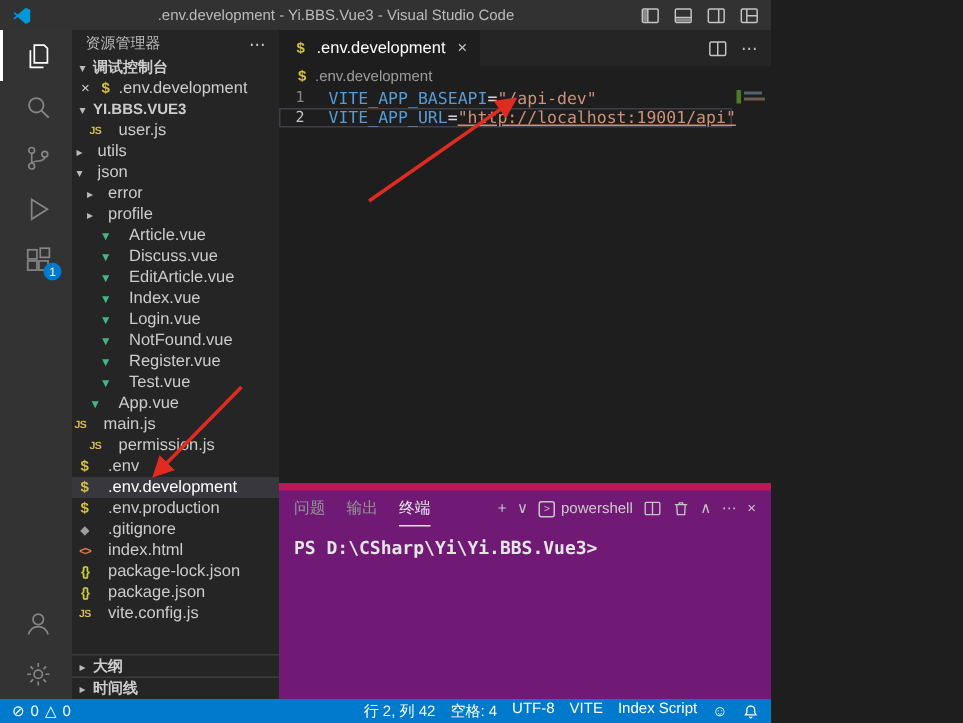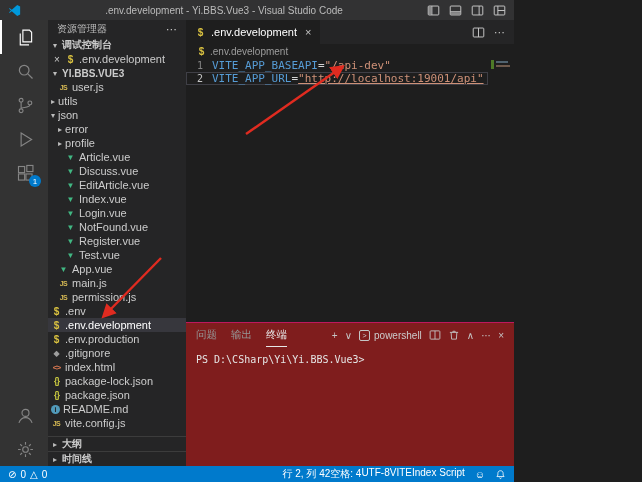--- a/index.html
+++ b/index.html
@@ -32,21 +32,21 @@
   .sb-title { height: 18px; display: flex; align-items: center; padding: 0 9px; font-size: 10px;
               color: #bbbbbb; flex: 0 0 auto; }
   .sb-title .more { margin-left: auto; color: #cccccc; font-size: 11px; }
   .sec-head { height: 14px; display: flex; align-items: center; gap: 2px; font-size: 10px;
               font-weight: bold; color: #cccccc; padding: 0 2px; flex: 0 0 auto; }
   .sec-head .chev { width: 10px; text-align: center; }
   .chev { font-size: 8px; color: #bbbbbb; flex: 0 0 auto; }
   .oe-item { height: 14px; display: flex; align-items: center; gap: 3px; padding-left: 4px; flex: 0 0 auto; }
   .oe-close { width: 10px; text-align: center; color: #cccccc; font-size: 10px; }
   .tree { flex: 1 1 auto; overflow: hidden; }
-  .trow { height: 14px; display: flex; align-items: center; gap: 3px; white-space: nowrap; }
+  .trow { height: 14px; display: flex; align-items: center; gap: 10px; white-space: nowrap; }
   .trow.sel { background: #37373d; color: #ffffff; }
   .tlabel { font-size: 11px; overflow: hidden; text-overflow: ellipsis; }
   .fi { display: inline-flex; width: 11px; justify-content: center; align-items: center;
         font-weight: bold; flex: 0 0 auto; font-size: 9px; }
   .fi-js   { color: #d7ba54; font-size: 7px; letter-spacing: -0.5px; }
   .fi-vue  { color: #41b883; font-size: 8px; }
   .fi-env  { color: #d8c040; font-size: 10px; }
   .fi-json { color: #cbcb41; font-size: 9px; letter-spacing: -1px; }
   .fi-html { color: #e07b53; font-size: 8px; letter-spacing: -1px; }
   .fi-git  { color: #9e9e9e; font-size: 8px; }
@@ -65,51 +65,51 @@
   .breadcrumb { height: 14px; display: flex; align-items: center; gap: 4px; padding: 0 11px;
                 font-size: 10px; color: #9d9d9d; flex: 0 0 auto; }
   .breadcrumb .fi { width: 9px; }
 
   .code { flex: 1 1 auto; position: relative; font-family: "DejaVu Sans Mono", "Liberation Mono", monospace;
           font-size: 11px; min-height: 0; padding-top: 1px; }
   .cline { display: flex; height: 13px; line-height: 13px; align-items: center; margin-right: 26px; }
   .cline.current { box-shadow: inset 0 0 0 1px #3f3f46; }
   .gut { width: 26px; text-align: right; padding-right: 9px; color: #858585; font-size: 10px; flex: 0 0 auto; }
   .cline.current .gut { color: #c6c6c6; }
-  .tok-key { color: #569cd6; }
+  .tok-key { color: #569cd6; margin-left: 7px; }
   .tok-op { color: #d4d4d4; }
   .tok-str { color: #ce9178; }
   .tok-strlink { color: #ce9178; text-decoration: underline; }
   .minimap { position: absolute; top: 2px; right: 3px; width: 18px; height: 40px; }
   .mm-green { position: absolute; left: -2px; top: 0; width: 3px; height: 9px; background: #4e7a27; }
   .mm-l1 { position: absolute; left: 3px; top: 1px; width: 12px; height: 2px; background: #51636f; }
   .mm-l2 { position: absolute; left: 3px; top: 5px; width: 14px; height: 2px; background: #6f5a4c; }
 
   
-  .panel { height: 144px; border-top: 1px solid #be185d; display: flex; flex-direction: column;
-           flex: 0 0 auto; background: #7f1d1d; }
+  .panel { height: 144px; border-top: 5px solid #be185d; display: flex; flex-direction: column;
+           flex: 0 0 auto; background: #701a75; }
   .panel-head { height: 24px; display: flex; align-items: center; padding: 0 10px; flex: 0 0 auto; }
   .panel-tabs { display: flex; gap: 14px; height: 100%; }
   .ptab { display: flex; align-items: center; font-size: 10.5px; color: #969696; height: 100%;
           border-bottom: 1px solid transparent; }
   .ptab.active { color: #e7e7e7; border-bottom-color: #e7e7e7; }
   .panel-actions { margin-left: auto; display: flex; align-items: center; gap: 7px; color: #c5c5c5; font-size: 10px; }
   .ps-group { display: flex; align-items: center; gap: 4px; font-size: 10px; color: #cccccc; }
   .ps-icon { width: 11px; height: 11px; border: 1px solid #c5c5c5; border-radius: 2px; font-size: 7px;
              display: flex; align-items: center; justify-content: center; }
   .pa-glyph { font-size: 10px; }
   .term { flex: 1; padding: 7px 10px; font-family: "DejaVu Sans Mono", "Liberation Mono", monospace;
-          font-size: 10px; color: #e5e5e5; }
+          font-size: 12px; color: #e5e5e5; font-weight: bold; }
 
   
   .statusbar { height: 16px; background: #007acc; color: #ffffff; display: flex; align-items: center;
                padding: 0 8px; font-size: 10px; flex: 0 0 auto; }
   .sb-left { display: flex; gap: 4px; align-items: center; }
   .sb-right { margin-left: auto; display: flex; gap: 10px; align-items: center; }
-  .sr-items { display: flex; }
+  .sr-items { display: flex; gap: 10px; }
   .sitem { white-space: nowrap; }
 
   
   .arrows { position: absolute; left: 0; top: 0; width: 642px; height: 482px;
             pointer-events: none; z-index: 50; }
 </style>
 </head>
 <body>
 
 <div class="window">
@@ -261,21 +261,21 @@
             <span class="tlabel">Register.vue</span>
           </div>
           <div class="trow" style="padding-left: 17px;">
             <span class="fi fi-vue">▼</span>
             <span class="tlabel">Test.vue</span>
           </div>
           <div class="trow" style="padding-left: 10px;">
             <span class="fi fi-vue">▼</span>
             <span class="tlabel">App.vue</span>
           </div>
-          <div class="trow" style="padding-left: 10px;">
+          <div class="trow" style="padding-left: 0;">
             <span class="fi fi-js">JS</span>
             <span class="tlabel">main.js</span>
           </div>
           <div class="trow" style="padding-left: 10px;">
             <span class="fi fi-js">JS</span>
             <span class="tlabel">permission.js</span>
           </div>
           <div class="trow" style="padding-left: 3px;">
             <span class="fi fi-env">$</span>
             <span class="tlabel">.env</span>
@@ -296,24 +296,20 @@
             <span class="fi fi-html">&lt;&gt;</span>
             <span class="tlabel">index.html</span>
           </div>
           <div class="trow" style="padding-left: 3px;">
             <span class="fi fi-json">{}</span>
             <span class="tlabel">package-lock.json</span>
           </div>
           <div class="trow" style="padding-left: 3px;">
             <span class="fi fi-json">{}</span>
             <span class="tlabel">package.json</span>
-          </div>
-          <div class="trow" style="padding-left: 3px;">
-            <span class="fi fi-md">i</span>
-            <span class="tlabel">README.md</span>
           </div>
           <div class="trow" style="padding-left: 3px;">
             <span class="fi fi-js">JS</span>
             <span class="tlabel">vite.config.js</span>
           </div>
         </div>
       <div class="sb-bottom">
         <div class="sec-head">
           <span class="chev">▸</span>
           <span>大纲</span>

